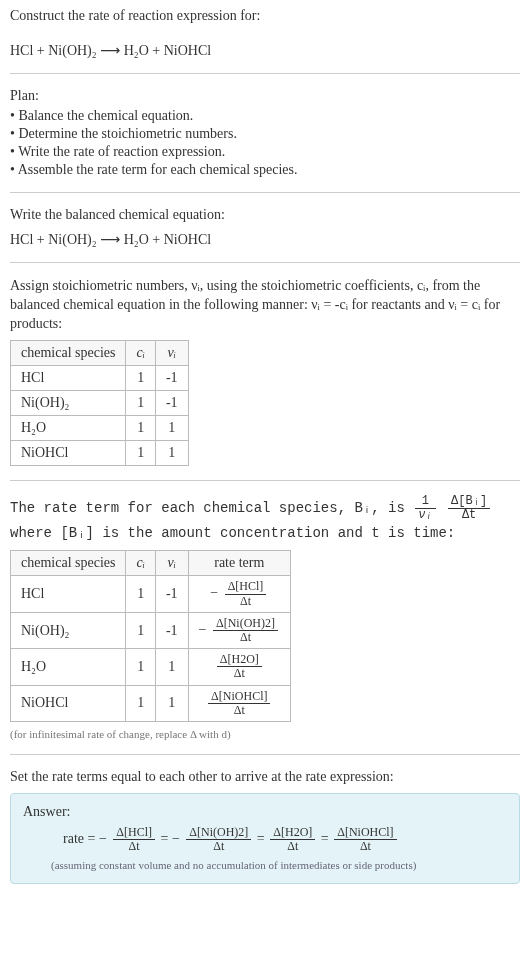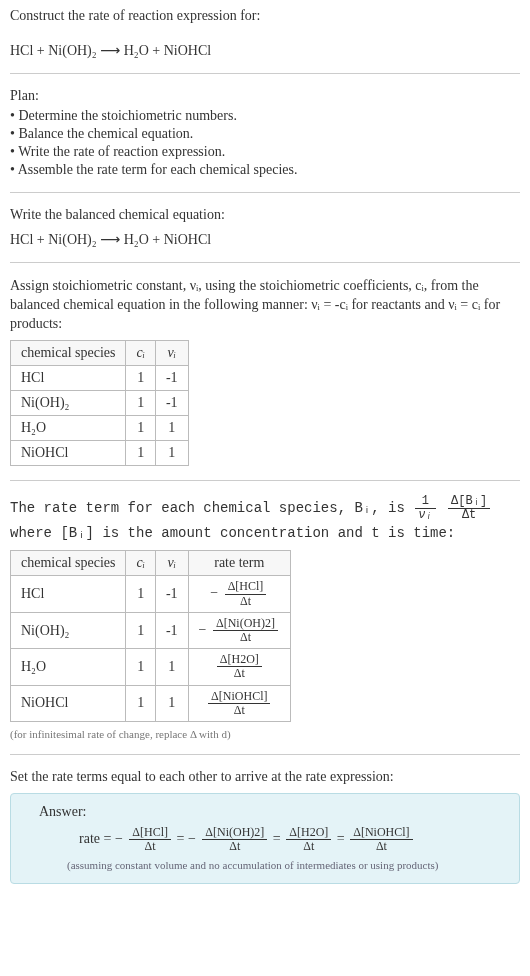--- a/index.html
+++ b/index.html
@@ -27,54 +27,54 @@
   }
   table.data th{background:#f7f7f7;}
   .subnote{font-size:11px;color:#777;margin-top:3px;}
   .mathfrac{display:inline-block;text-align:center;vertical-align:middle;font-size:12px;line-height:1.1;margin:0 2px;}
   .mathfrac .num{display:block;border-bottom:1px solid #333;padding:0 3px;}
   .mathfrac .den{display:block;padding:0 3px;}
   .answer-box{
     background:#e4f3f7;
     border:1px solid #b9dce4;
     border-radius:4px;
-    padding:10px 28px 12px;
+    padding:10px 12px 12px;
     margin-top:8px;
   }
   .answer-box .ans-head{margin-bottom:6px;}
   .answer-box .ans-rate{margin:4px 0 6px 40px;}
   .answer-box .ans-note{font-size:11px;color:#667;margin-left:28px;}
   .rate-row{white-space:nowrap;}
   .neg{margin-right:1px;}
 </style>
 </head>
 <body>
 <div class="container">
 
 <div class="prompt-line">Construct the rate of reaction expression for:</div>
 <div class="eqn">HCl + Ni(OH)₂  ⟶  H₂O + NiOHCl</div>
 
 <hr class="sep">
 
 <div class="section-head">Plan:</div>
 <ul class="plan">
+  <li>Balance the chemical equation.</li>
   <li>Determine the stoichiometric numbers.</li>
-  <li>Balance the chemical equation.</li>
   <li>Write the rate of reaction expression.</li>
   <li>Assemble the rate term for each chemical species.</li>
 </ul>
 
 <hr class="sep">
 
 <div class="section-head">Write the balanced chemical equation:</div>
 <div class="eqn">HCl + Ni(OH)₂  ⟶  H₂O + NiOHCl</div>
 
 <hr class="sep">
 
-<div style="line-height:1.35;">Assign stoichiometric constant, νᵢ, using the stoichiometric coefficients, cᵢ, from the balanced chemical equation in the following manner: νᵢ = -cᵢ for reactants and νᵢ = cᵢ for products:</div>
+<div style="line-height:1.35;">Assign stoichiometric numbers, νᵢ, using the stoichiometric coefficients, cᵢ, from the balanced chemical equation in the following manner: νᵢ = -cᵢ for reactants and νᵢ = cᵢ for products:</div>
 <table class="data">
   <tbody>
         <tr>
     <th>chemical species</th>
     <th><i>cᵢ</i></th>
     <th><i>νᵢ</i></th>
   </tr>
   <tr>
     <td style="text-align:left">HCl</td>
     <td>1</td>
@@ -198,16 +198,16 @@
     <span class="mathfrac">
       <span class="num">Δ[H2O]</span>
       <span class="den">Δt</span>
     </span>
     <span> = </span>
     <span class="mathfrac">
       <span class="num">Δ[NiOHCl]</span>
       <span class="den">Δt</span>
     </span>
   </div>
-  <div class="ans-note">(assuming constant volume and no accumulation of intermediates or using products)</div>
+  <div class="ans-note">(assuming constant volume and no accumulation of intermediates or side products)</div>
 </div>
 
 </div>
 
 </body></html>

